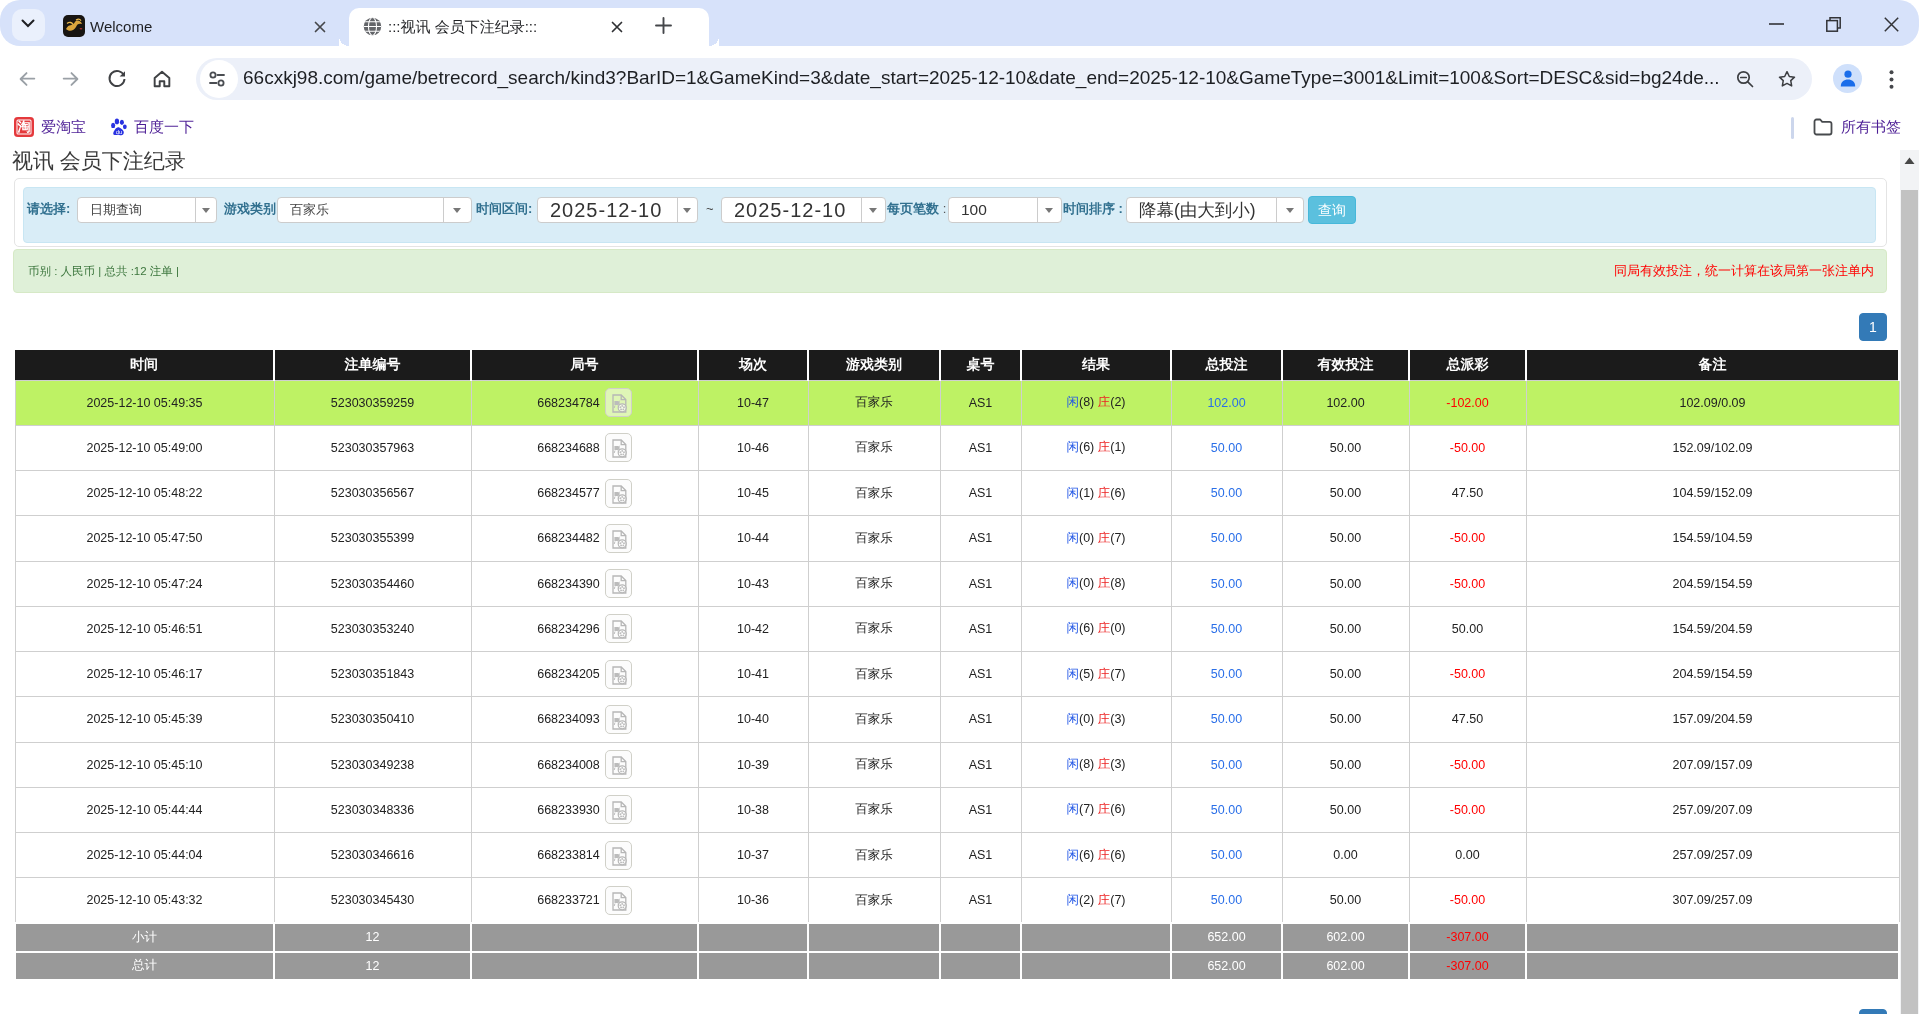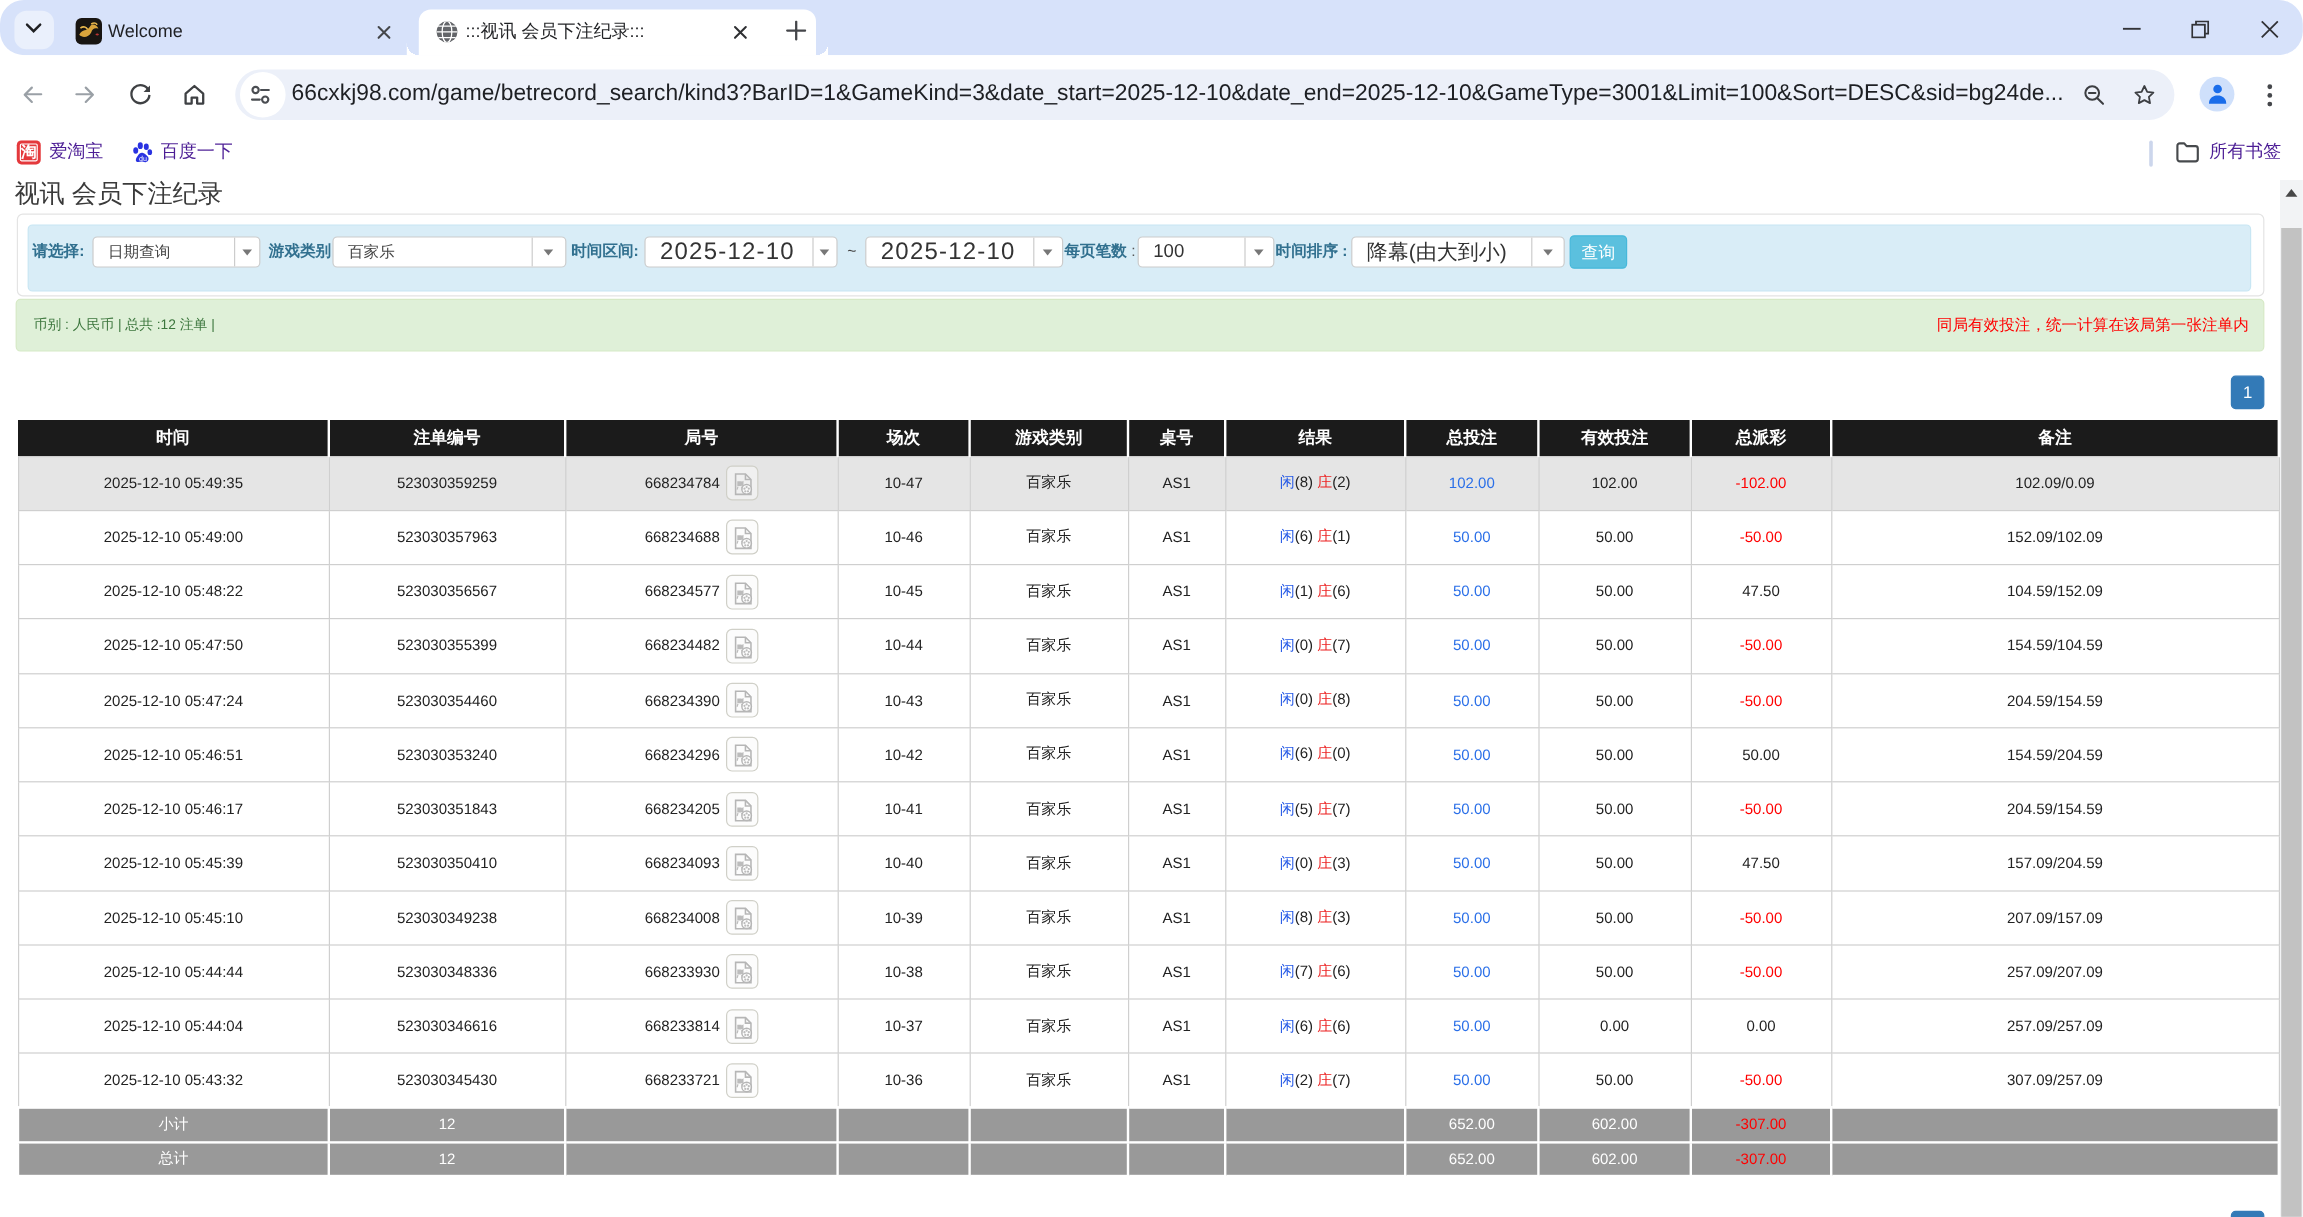--- a/index.html
+++ b/index.html
@@ -4,21 +4,21 @@
 <style>
 * { margin:0; padding:0; box-sizing:border-box; }
 html,body { width:1919px; height:1014px; overflow:hidden; background:#fff;
   font-family:"Liberation Sans", sans-serif; }
 .abs { position:absolute; }
 
 #tabstrip { position:absolute; left:0; top:0; width:1919px; height:46px; background:#d7e2fa;border-radius:20px; }
 #chevpill { position:absolute; left:12px; top:9px; width:33px; height:32px; border-radius:10px; background:#eaf0fc; }
 .tabtxt { font-size:15px; color:#1f2023; }
 #tab1 { position:absolute; left:56px; top:8px; width:282px; height:38px; border-radius:10px; }
-#tab2 { position:absolute; left:349px; top:8px; width:331px; height:38px; background:#fff; border-radius:10px 10px 0 0; }
+#tab2 { position:absolute; left:349px; top:8px; width:360px; height:38px; background:#fff; border-radius:10px 10px 0 0; }
 #tab2:before, #tab2:after { content:""; position:absolute; bottom:0; width:10px; height:10px; background:radial-gradient(circle at 0 0, transparent 10px, #fff 10px); }
 #tab2:before { left:-10px; transform:scaleX(-1); }
 #tab2:after { right:-10px; }
 .tclose { position:absolute; top:12px; width:14px; height:14px; }
 
 #toolbar { position:absolute; left:0; top:46px; width:1919px; height:64px; background:#fff; }
 #omnibox { position:absolute; left:196px; top:12px; width:1616px; height:42px; border-radius:21px; background:#ecf0f9; }
 #urltxt { position:absolute; left:243px; top:0; height:64px; line-height:64px; font-size:19px; color:#1d1f23; white-space:nowrap; }
 
 #bookbar { position:absolute; left:0; top:110px; width:1919px; height:36px; background:#fff; }
@@ -36,21 +36,21 @@
 #qbtn { position:absolute; top:8px; height:28px; background:#5bc0de; border:1px solid #46b8da; border-radius:4px; color:#fff; font-size:14px; text-align:center; line-height:26px; }
 #greenbar { position:absolute; left:13px; top:103px; width:1874px; height:44px; background:#dff0d8; border:1px solid #d6e9c6; border-radius:4px; }
 #greenbar .gl { position:absolute; left:14px; top:0; height:42px; line-height:42px; font-size:11.5px; color:#3c763d; }
 #greenbar .gr { position:absolute; right:12px; top:0; height:42px; line-height:42px; font-size:13px; color:#f00; }
 .pagebtn { position:absolute; width:28px; height:28px; background:#337ab7; border:1px solid #337ab7; border-radius:4px; color:#fff; font-size:14px; text-align:center; line-height:27px; }
 
 #btable { position:absolute; left:14px; top:204px; border-collapse:collapse; table-layout:fixed; }
 #btable th { background:#1b1b1b; color:#fff; font-size:14px; font-weight:bold; height:30px; border-right:2px solid #fff; text-align:center; }
 #btable td { font-size:12.5px; color:#222; text-align:center; border:1px solid #cfcfcf; }
 #btable tr.dr { height:45.25px; }
-#btable tr.hl td { background:#e5e5e5; }
+#btable tr.hl td { background:#bef264; }
 #btable tr.sub { height:28.6px; }
 #btable tr.sub td { background:#999; color:#fff; border:2px solid #fff; }
 .bp { color:#2257e6; }
 .bk { color:#ec2222; }
 #btable td.bl { color:#2a6fe8; }
 #btable td.rd { color:#f00 !important; }
 .gcell { display:inline-flex; align-items:center; gap:5px; vertical-align:middle; }
 .vbtn { display:inline-block; width:27px; height:29px; border:1px solid #d0d0c8; border-radius:5px; background:rgba(250,250,250,.55); position:relative; }
 .vbtn svg { position:absolute; left:4px; top:4px; }
 

